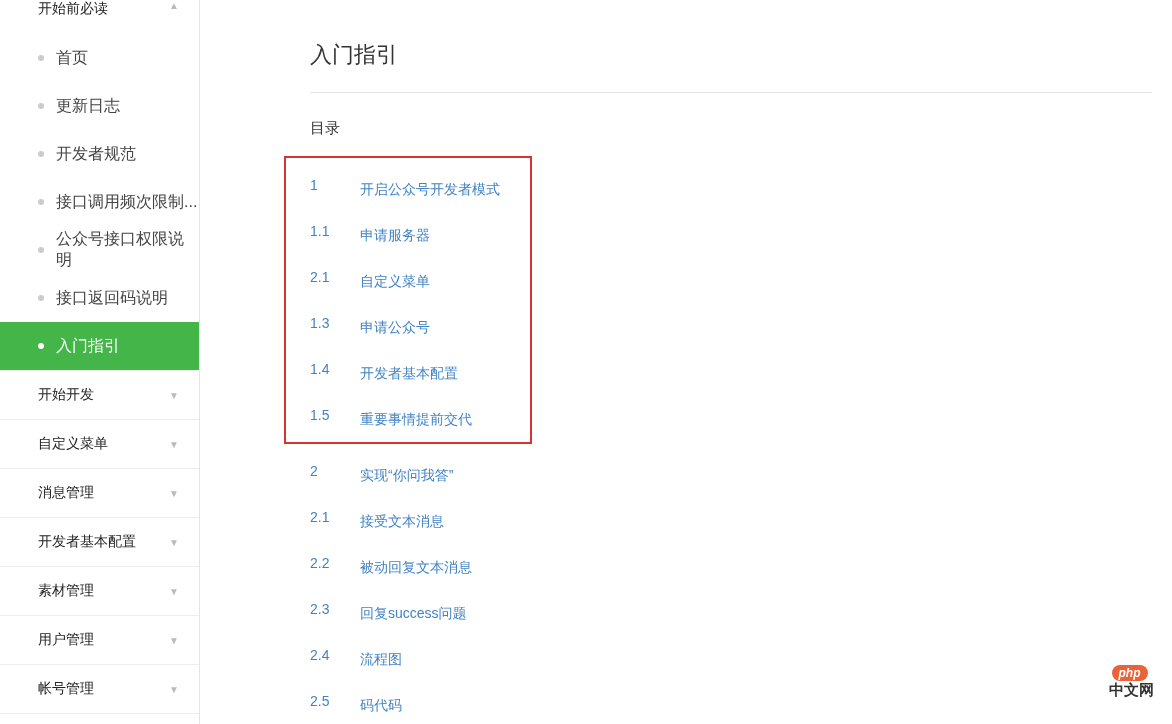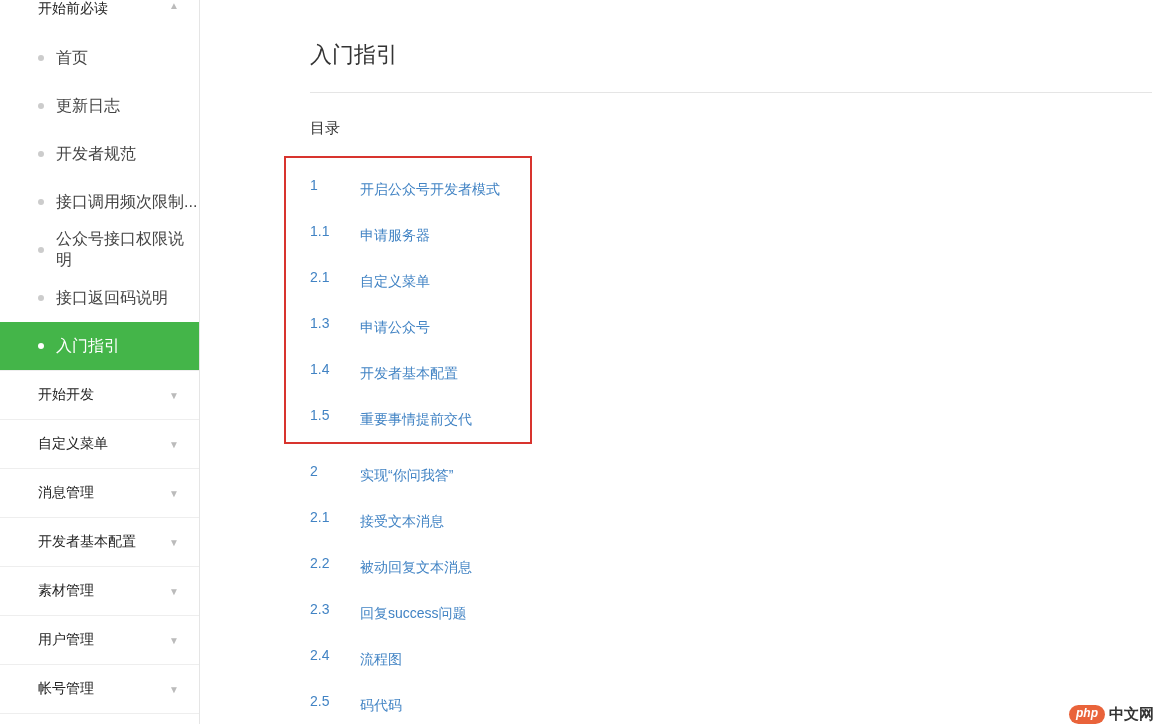--- a/index.html
+++ b/index.html
@@ -96,26 +96,28 @@
     .toc-highlight {
       border: 2px solid #d8342e;
       padding: 4px 0 4px 0;
       margin-left: -26px;
       padding-left: 24px;
       width: 248px;
       margin-bottom: 4px;
     }
     .watermark {
       position: absolute;
-      bottom: 0;
+      bottom: 24px;
       right: 18px;
       display: flex;
+      align-items: center;
       font-size: 15px;
       font-weight: bold;
       color: #333;
+      flex-direction: column;
     }
     .watermark .php-badge {
       background: #e9633a;
       color: #fff;
       border-radius: 10px;
       padding: 1px 7px;
       font-size: 12px;
       font-weight: bold;
       margin-right: 4px;
       font-style: italic;

